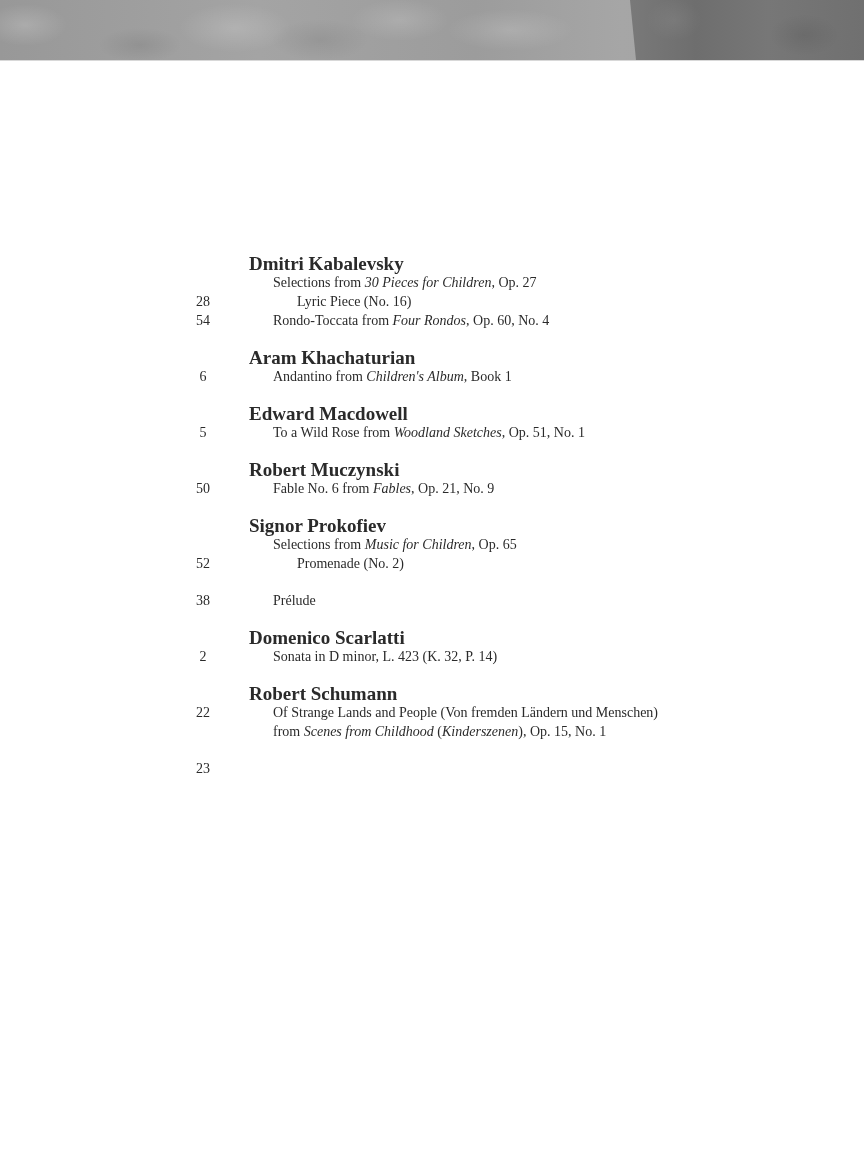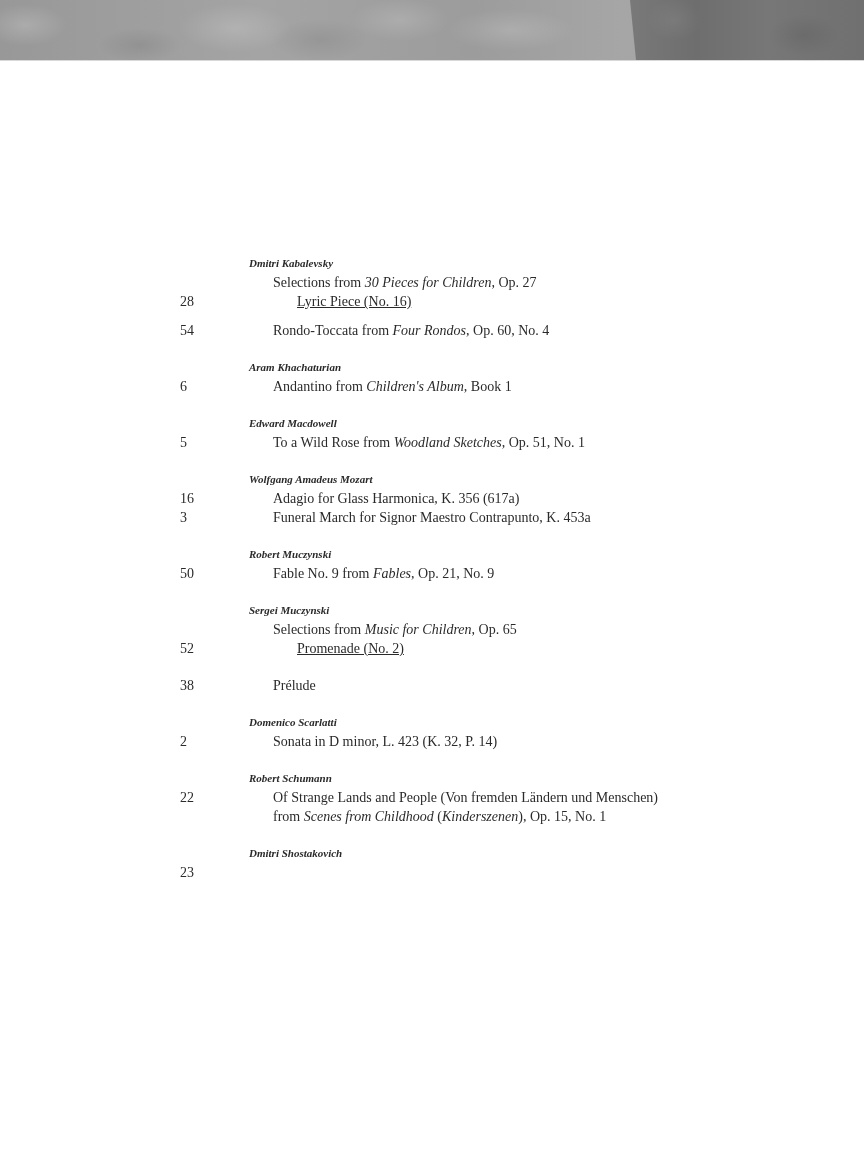--- a/index.html
+++ b/index.html
@@ -46,36 +46,35 @@
       width: 864px;
       font-size: 14px;
       line-height: 19px;
     }
     .group { margin-bottom: 18px; }
     .row {
       position: relative;
       height: 19px;
       white-space: nowrap;
     }
-    .row.gap-before { margin-top: 10px; }
+    .row.gap-before { }
     .pg {
       position: absolute;
       left: 180px;
       width: 46px;
-      text-align: left;
+      text-align: center;
     }
     .composer {
       position: absolute;
       left: 249px;
       font-weight: bold;
-      font-size: 11px;
-      font-style: italic;
+      font-size: 19px;
     }
     .lvl1 { position: absolute; left: 273px; }
-    .lvl2 { position: absolute; left: 297px; text-decoration: underline; }
+    .lvl2 { position: absolute; left: 297px; }
     em { }
   </style>
 </head>
 <body>
 
 <div class="banner">
   <div class="banner-dark"></div>
 </div>
 
 <div class="toc">
@@ -110,47 +109,34 @@
   <div class="group">
     <div class="row">
         <span class="composer">Edward Macdowell</span>
       </div>
     <div class="row">
       <span class="pg">5</span>
       <span class="lvl1"><span>To a Wild Rose from </span><em>Woodland Sketches</em><span>, Op. 51, No. 1</span></span>
     </div>
   </div>
 
-  <div class="group">
-    <div class="row">
-        <span class="composer">Wolfgang Amadeus Mozart</span>
-      </div>
-    <div class="row">
-      <span class="pg">16</span>
-      <span class="lvl1">Adagio for Glass Harmonica, K. 356 (617a)</span>
-    </div>
-    <div class="row">
-      <span class="pg">3</span>
-      <span class="lvl1">Funeral March for Signor Maestro Contrapunto, K. 453a</span>
-    </div>
-  </div>
 
   <div class="group">
     <div class="row">
         <span class="composer">Robert Muczynski</span>
       </div>
     <div class="row">
       <span class="pg">50</span>
-      <span class="lvl1"><span>Fable No. 9 from </span><em>Fables</em><span>, Op. 21, No. 9</span></span>
+      <span class="lvl1"><span>Fable No. 6 from </span><em>Fables</em><span>, Op. 21, No. 9</span></span>
     </div>
   </div>
 
   <div class="group">
     <div class="row">
-        <span class="composer">Sergei Muczynski</span>
+        <span class="composer">Signor Prokofiev</span>
       </div>
     <div class="row">
       <span class="lvl1"><span>Selections from </span><em>Music for Children</em><span>, Op. 65</span></span>
     </div>
     <div class="row">
       <span class="pg">52</span>
       <span class="lvl2">Promenade (No. 2)</span>
     </div>
   </div>
 
@@ -179,20 +165,17 @@
       <span class="pg">22</span>
       <span class="lvl1">Of Strange Lands and People (Von fremden Ländern und Menschen)</span>
     </div>
     <div class="row">
       <span class="lvl1"><span>from </span><em>Scenes from Childhood</em><span> (</span><em>Kinderszenen</em><span>), Op. 15, No. 1</span></span>
     </div>
   </div>
 
   <div class="group">
     <div class="row">
-        <span class="composer">Dmitri Shostakovich</span>
-      </div>
-    <div class="row">
       <span class="pg">23</span>
     </div>
   </div>
 
 </div>
 
 </body></html>

